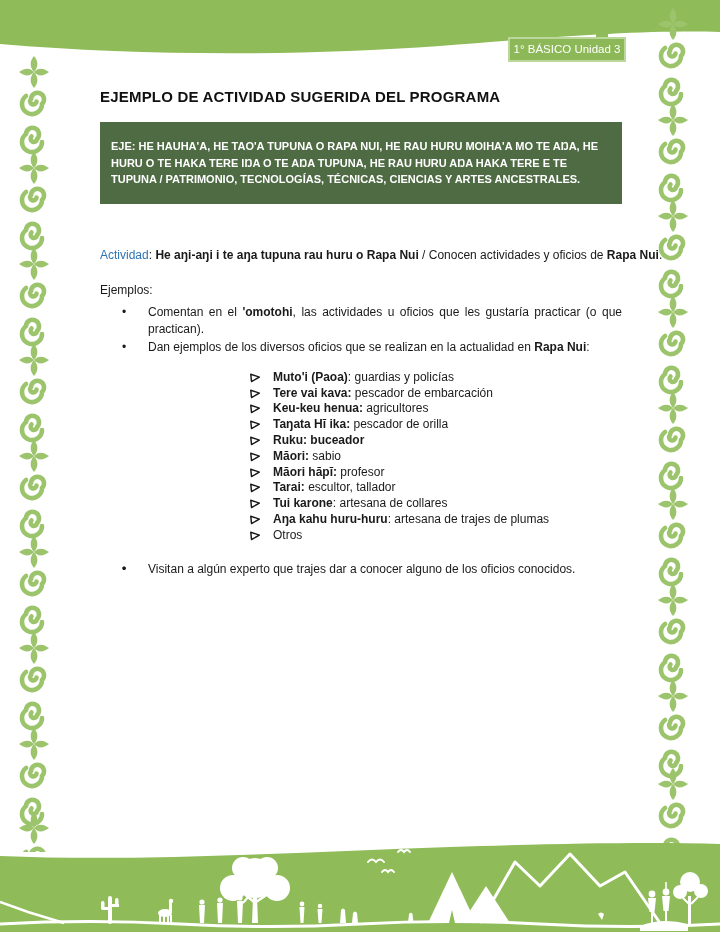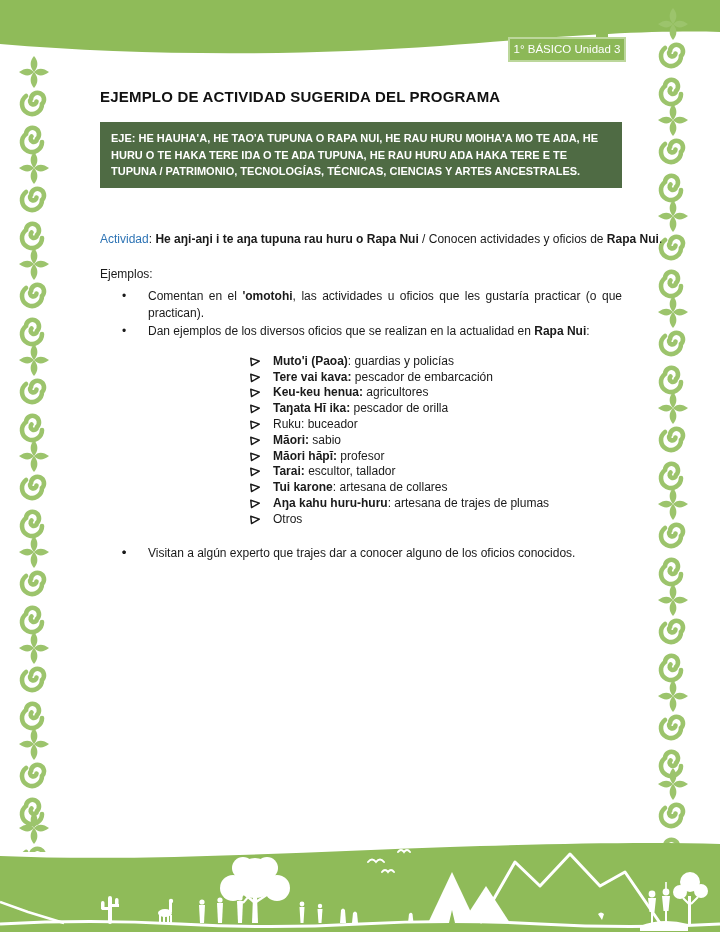--- a/index.html
+++ b/index.html
@@ -10,21 +10,21 @@
   .badge-tab{left:596px;top:24px;width:12px;height:18px;background:#8fbb59;}
   .unit-badge{left:508px;top:37px;width:114px;height:21px;background:#8cb857;
         border:2px solid #bcd79b;border-radius:0;color:#ffffff;font-size:11.5px;
         text-align:center;line-height:21px;white-space:nowrap;}
   .left-orn{left:19px;top:56px;}
   .right-orn{left:658px;top:8px;}
   .bottom-band{left:0;bottom:0;}
   .content{left:100px;top:88px;width:522px;}
   .title{font-size:15px;font-weight:bold;text-align:left;margin:0 0 17px 0;letter-spacing:.2px;color:#111;}
   .eje-box{background:#4f6b44;color:#ffffff;font-weight:bold;font-size:11px;line-height:1.5;
-        padding:8px 11px;text-align:left;}
+        padding:16px 11px;text-align:left;}
   .activity{margin:44px 12px 0 0;font-size:12px;white-space:nowrap;}
   .ejemplos-label{margin:21px 0 0 0;font-size:12px;}
   ul.bullets{list-style:none;margin:7px 0 0 0;padding:0;font-size:12px;text-align:justify;}
   ul.bullets li{position:relative;padding-left:48px;line-height:1.45;margin:0 0 1px 0;}
   ul.bullets .bullet-marker{position:absolute;left:22px;top:0;}
   ul.occupations{list-style:none;margin:13px 0 0 150px;padding:0;font-size:12px;}
   ul.occupations li{position:relative;padding-left:23px;line-height:1.32;}
   .arrow-icon{position:absolute;left:0;top:2px;display:inline-block;transform:rotate(-6deg);}
   ul.closing{margin-top:17px;}
 </style>
@@ -181,21 +181,21 @@
               <path d="M1.5,2 L10.5,6 L1.5,10 Z" fill="none" stroke="#1a1a1a" stroke-width="1.6" stroke-linejoin="round"></path>
             </svg></span><span style="font-weight: bold;">Tere vai kava:</span><span> pescador de embarcación</span></li>
         <li><span class="arrow-icon"><svg width="11" height="11" viewBox="0 0 12 12">
               <path d="M1.5,2 L10.5,6 L1.5,10 Z" fill="none" stroke="#1a1a1a" stroke-width="1.6" stroke-linejoin="round"></path>
             </svg></span><span style="font-weight: bold;">Keu-keu henua:</span><span> agricultores</span></li>
         <li><span class="arrow-icon"><svg width="11" height="11" viewBox="0 0 12 12">
               <path d="M1.5,2 L10.5,6 L1.5,10 Z" fill="none" stroke="#1a1a1a" stroke-width="1.6" stroke-linejoin="round"></path>
             </svg></span><span style="font-weight: bold;">Taŋata Hī ika:</span><span> pescador de orilla</span></li>
         <li><span class="arrow-icon"><svg width="11" height="11" viewBox="0 0 12 12">
               <path d="M1.5,2 L10.5,6 L1.5,10 Z" fill="none" stroke="#1a1a1a" stroke-width="1.6" stroke-linejoin="round"></path>
-            </svg></span><span style="font-weight: normal;">Ruku: buceador</span></li>
+            </svg></span><span style="font-weight: bold;">Ruku: buceador</span></li>
         <li><span class="arrow-icon"><svg width="11" height="11" viewBox="0 0 12 12">
               <path d="M1.5,2 L10.5,6 L1.5,10 Z" fill="none" stroke="#1a1a1a" stroke-width="1.6" stroke-linejoin="round"></path>
             </svg></span><span style="font-weight: bold;">Māori:</span><span> sabio</span></li>
         <li><span class="arrow-icon"><svg width="11" height="11" viewBox="0 0 12 12">
               <path d="M1.5,2 L10.5,6 L1.5,10 Z" fill="none" stroke="#1a1a1a" stroke-width="1.6" stroke-linejoin="round"></path>
             </svg></span><span style="font-weight: bold;">Māori hāpī:</span><span> profesor</span></li>
         <li><span class="arrow-icon"><svg width="11" height="11" viewBox="0 0 12 12">
               <path d="M1.5,2 L10.5,6 L1.5,10 Z" fill="none" stroke="#1a1a1a" stroke-width="1.6" stroke-linejoin="round"></path>
             </svg></span><span style="font-weight: bold;">Tarai:</span><span> escultor, tallador</span></li>
         <li><span class="arrow-icon"><svg width="11" height="11" viewBox="0 0 12 12">

